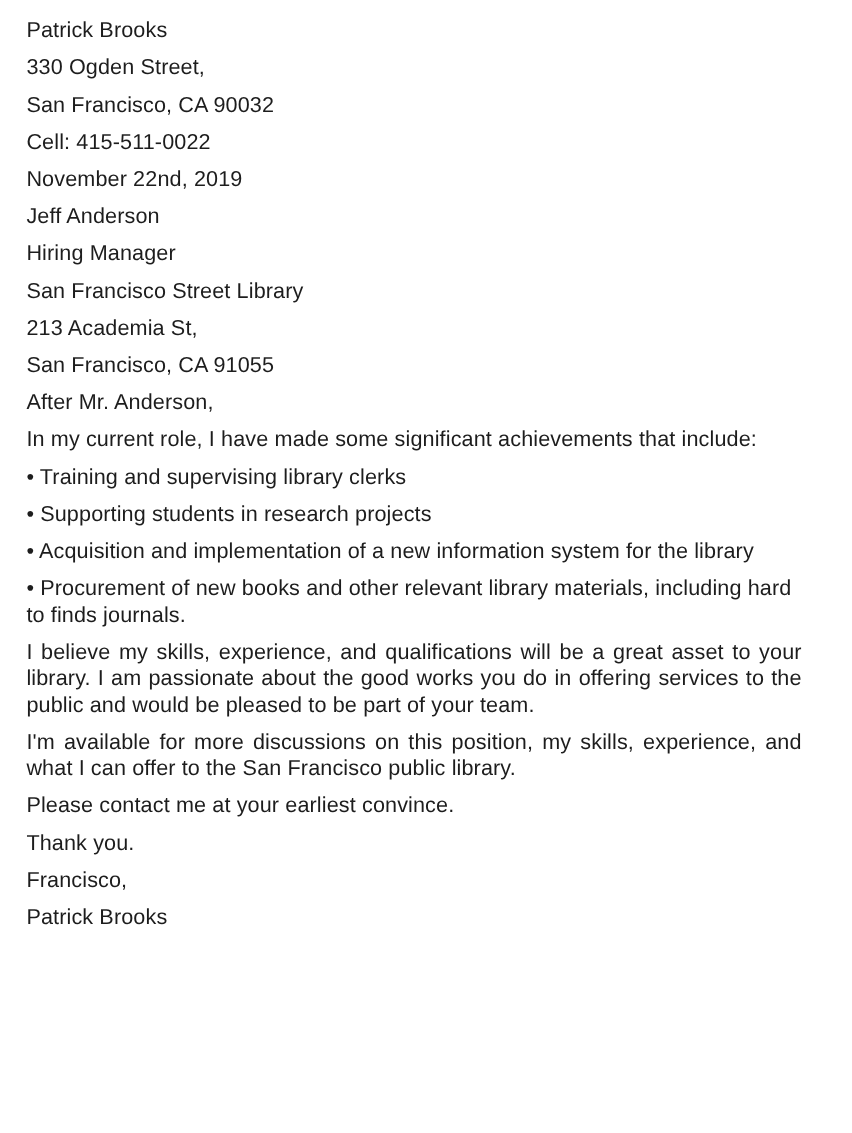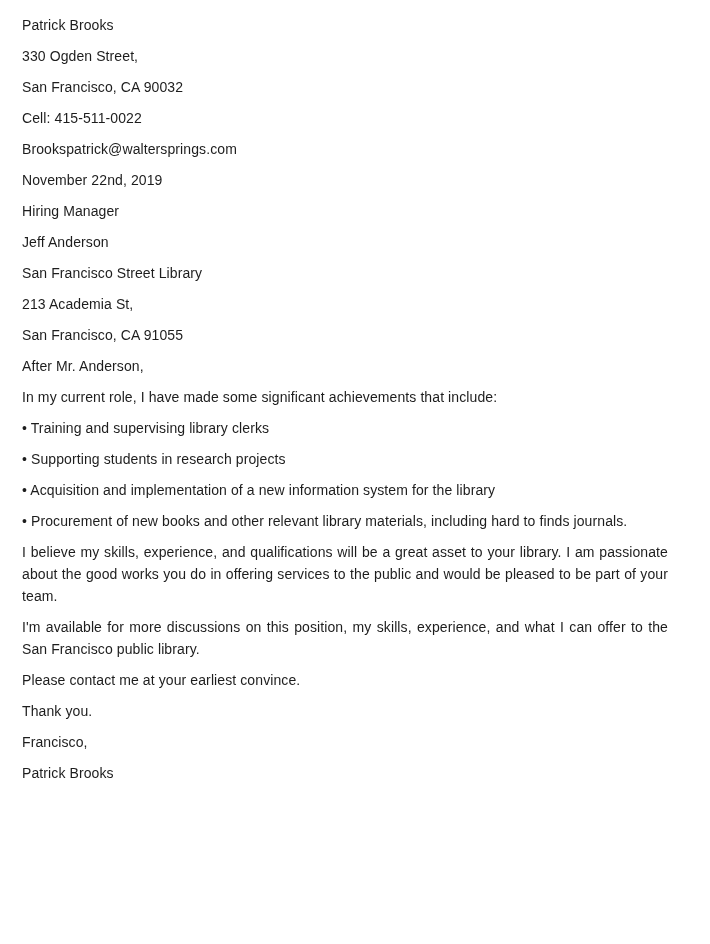--- a/index.html
+++ b/index.html
@@ -16,44 +16,43 @@
   }
   .page {
     box-sizing: border-box;
     width: 710px;
     min-height: 944px;
     padding: 14px 42px 18px 22px;
     background: #ffffff;
   }
   .page p {
     margin: 0 0 9px 0;
-    font-size: 14px;
+    font-size: 18px;
     line-height: 22px;
     letter-spacing: 0.1px;
     color: #1d1d1d;
   }
   .page p.justify {
     text-align: justify;
   }
 </style>
 </head>
 <body>
 
 <div class="page">
 
   <p>Patrick Brooks</p>
   <p>330 Ogden Street,</p>
   <p>San Francisco, CA 90032</p>
   <p>Cell: 415-511-0022</p>
-  <p>Brookspatrick@waltersprings.com</p>
 
   <p>November 22nd, 2019</p>
 
+  <p>Jeff Anderson</p>
   <p>Hiring Manager</p>
-  <p>Jeff Anderson</p>
   <p>San Francisco Street Library</p>
   <p>213 Academia St,</p>
   <p>San Francisco, CA 91055</p>
 
   <p>After Mr. Anderson,</p>
 
 
   <p>In my current role, I have made some significant achievements that include:</p>
 
   <p>• Training and supervising library clerks</p>

